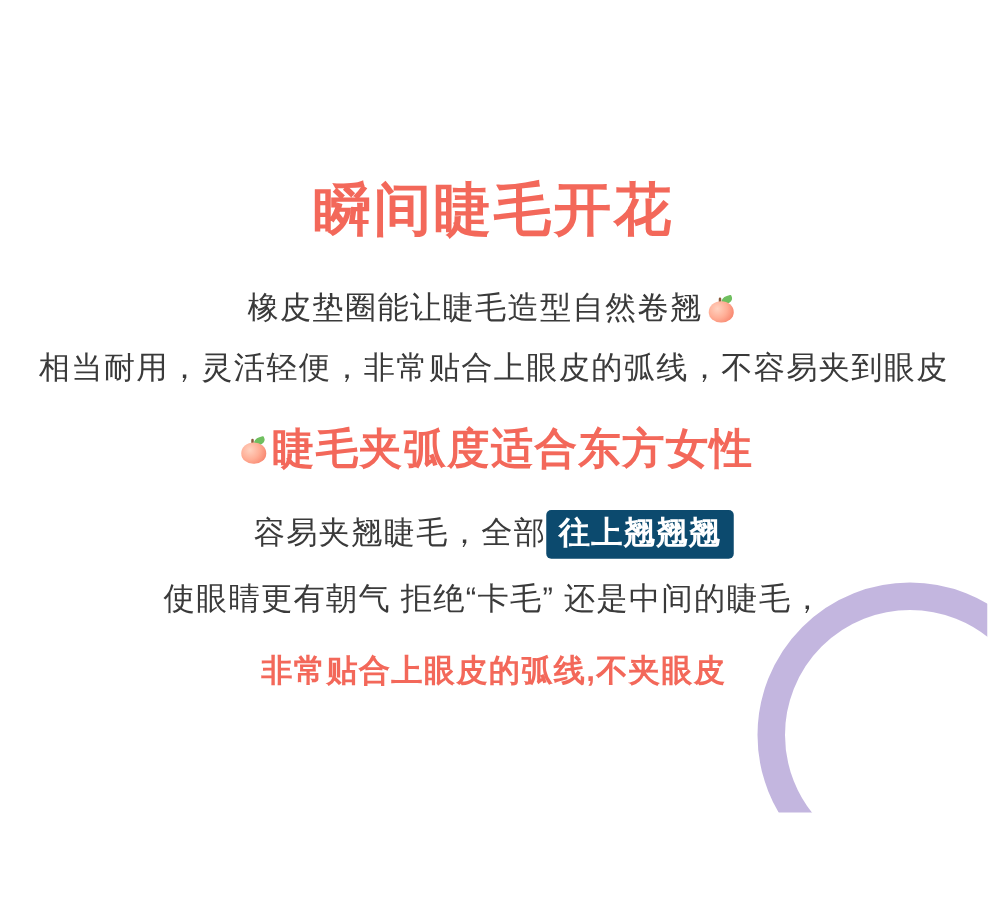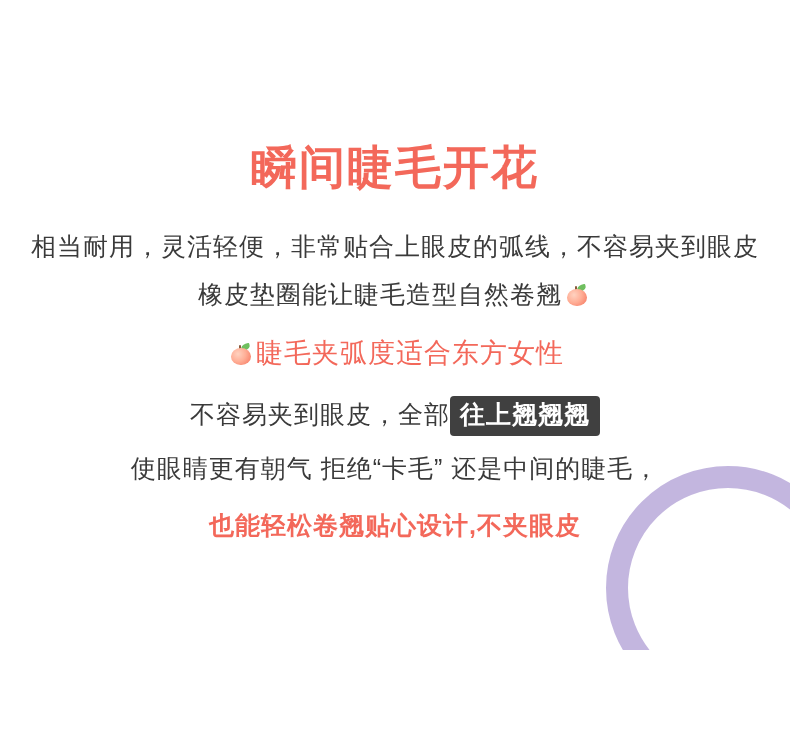--- a/index.html
+++ b/index.html
@@ -58,22 +58,22 @@
   }
   .body-line {
     font-size: 25px;
     color: #3a3a3a;
     line-height: 1.9;
     letter-spacing: 1px;
     margin: 0;
     white-space: nowrap;
   }
   .sub-headline {
-    font-size: 27px;
-    font-weight: normal;
+    font-size: 34px;
+    font-weight: bold;
     color: #f3685a;
     letter-spacing: 1px;
     margin: 14px 0 10px 0;
     line-height: 1.6;
     white-space: nowrap;
   }
   .peach {
     display: inline-block;
     width: 22px;
     height: 22px;
@@ -104,21 +104,21 @@
     position: absolute;
     left: 9px;
     top: 1px;
     width: 2px;
     height: 5px;
     background: #8a5a3b;
     border-radius: 1px;
   }
   .highlight-box {
     display: inline-block;
-    background: #404040;
+    background: #0c4a6e;
     color: #ffffff;
     padding: 2px 10px 4px 10px;
     border-radius: 4px;
     font-weight: bold;
     letter-spacing: 1px;
     line-height: 1.35;
   }
   .accent-line {
     font-size: 25px;
     font-weight: bold;
@@ -132,42 +132,42 @@
 </style>
 </head>
 <body>
 
 <div class="page">
 
   <div class="content">
 
     <h1 class="headline">瞬间睫毛开花</h1>
 
-    <p class="body-line">相当耐用，灵活轻便，非常贴合上眼皮的弧线，不容易夹到眼皮</p>
-
     <p class="body-line">
       <span>橡皮垫圈能让睫毛造型自然卷翘</span><span class="peach"><span class="leaf"></span><span class="stem"></span><span class="fruit"></span></span>
     </p>
+
+    <p class="body-line">相当耐用，灵活轻便，非常贴合上眼皮的弧线，不容易夹到眼皮</p>
 
     <p class="sub-headline">
       <span class="peach"><span class="leaf"></span><span class="stem"></span><span class="fruit"></span></span><span>睫毛夹弧度适合东方女性</span>
     </p>
 
 
     <div class="spacer-sm"></div>
 
     <p class="body-line">
-      <span>不容易夹到眼皮，全部</span><span class="highlight-box">往上翘翘翘</span>
+      <span>容易夹翘睫毛，全部</span><span class="highlight-box">往上翘翘翘</span>
     </p>
 
     <div class="spacer-sm"></div>
 
     <p class="body-line">使眼睛更有朝气 拒绝“卡毛” 还是中间的睫毛，</p>
 
-    <p class="accent-line">也能轻松卷翘贴心设计,不夹眼皮</p>
+    <p class="accent-line">非常贴合上眼皮的弧线,不夹眼皮</p>
 
   </div>
 
   <div class="corner-mask">
     <div class="corner-arc"></div>
   </div>
 
 </div>
 
 </body></html>

